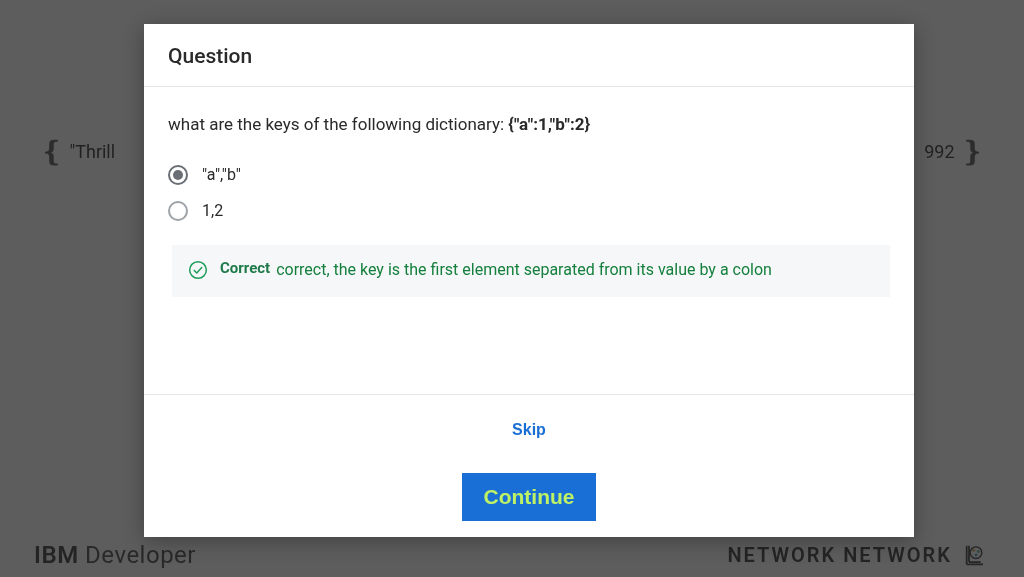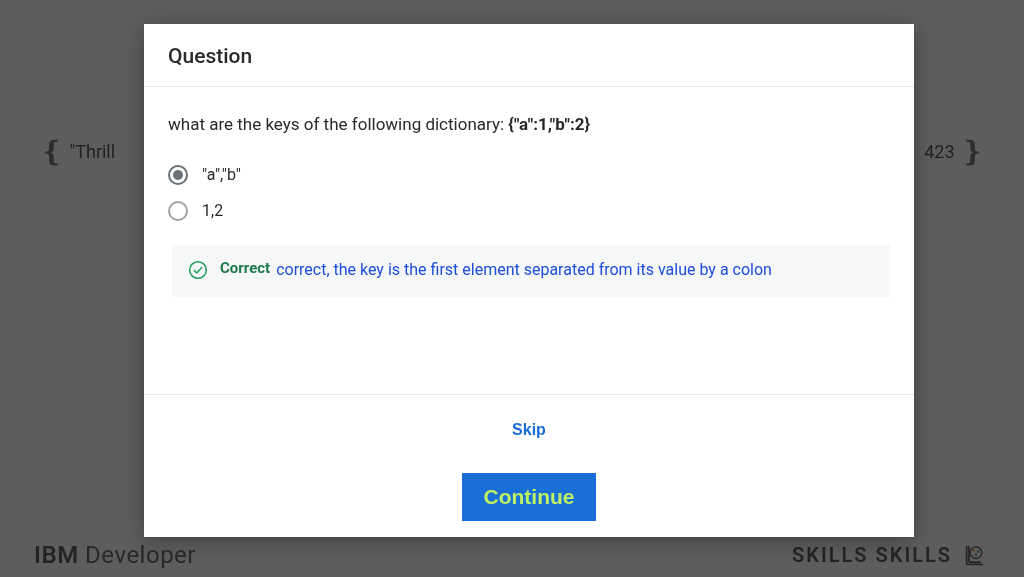--- a/index.html
+++ b/index.html
@@ -182,21 +182,21 @@
       flex-direction: row;
       gap: 6px;
     }
     .feedback-title {
       font-size: 15px;
       font-weight: 700;
       color: #1f7a4a;
     }
     .feedback-text {
       font-size: 16px;
-      color: #1d4ed8;
+      color: #15803d;
       line-height: 1.4;
     }
     .modal-footer {
       border-top: 1px solid #e7e7e7;
       padding: 16px 24px;
       display: flex;
       justify-content: flex-end;
       align-items: center;
       gap: 24px;
       flex-direction: column;
@@ -223,30 +223,30 @@
 </head>
 <body>
 
 <div class="bg-slide">
   <div class="bg-content-row">
     <div class="bg-left-box">
       <span class="bracket">❴</span>
       <span>"Thrill</span>
     </div>
     <div class="bg-right-box">
-      <span>423</span>
+      <span>992</span>
       <span class="bracket">❵</span>
     </div>
   </div>
   <div class="bg-footer">
     <div class="bg-footer-left">
       <span class="ibm">IBM</span><span class="dev"> Developer</span>
     </div>
     <div class="bg-footer-right">
-      <span>SKILLS SKILLS</span>
+      <span>NETWORK NETWORK</span>
       <span class="sn-icon">
         <svg viewBox="0 0 24 24" width="28" height="28">
           <path d="M4 4 L4 20 M4 20 L18 20 M6 4 L6 18 M6 18 L16 18" stroke="#333" stroke-width="1.5" fill="none"></path>
           <circle cx="12" cy="10" r="5" fill="none" stroke="#333" stroke-width="1.2"></circle>
           <circle cx="10" cy="8" r="1.2" fill="#d94"></circle>
           <circle cx="14" cy="9" r="1.2" fill="#5a9"></circle>
           <circle cx="12" cy="12" r="1.2" fill="#49c"></circle>
         </svg>
       </span>
     </div>

